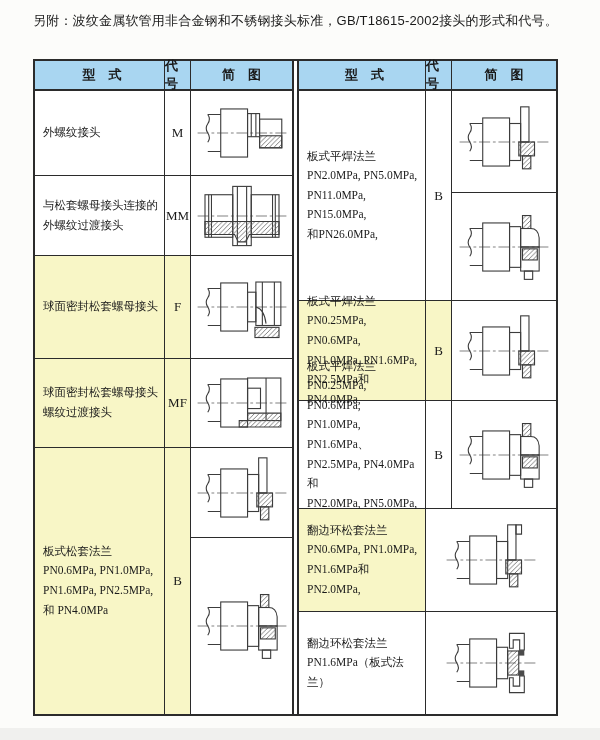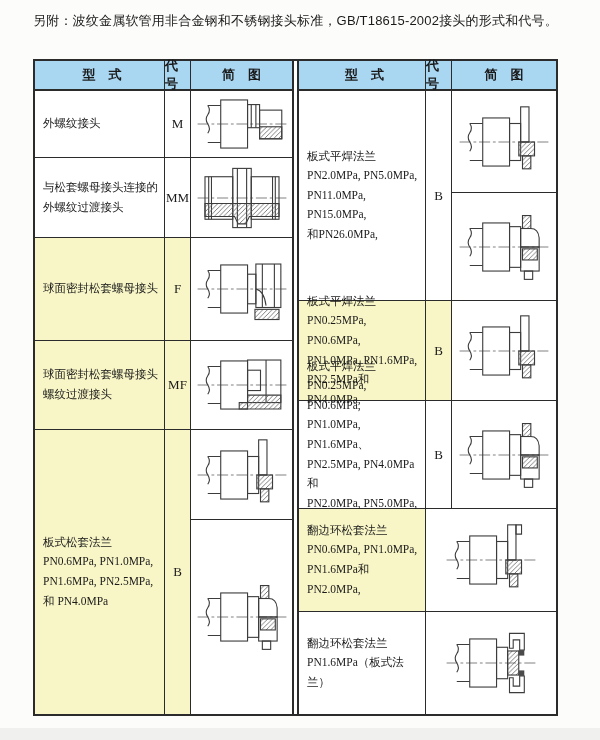--- a/index.html
+++ b/index.html
@@ -167,21 +167,21 @@
 
 <div class="tbl">
 
   <div class="half hl">
     <div class="hrow">
       <div class="cell c-type">型　式</div>
       <div class="cell c-code">代号</div>
       <div class="cell c-diag" style="flex-direction:row">简　图</div>
     </div>
 
-    <div class="row" style="height:67px">
+    <div class="row" style="height:85px">
       <div class="c-type">外螺纹接头</div>
       <div class="c-code">M</div>
       <div class="c-diag">
         <div class="sub">
             <svg class="diag" viewBox="0 0 100 80">
               <use href="#d-m"></use>
             </svg>
           </div>
       </div>
     </div>

